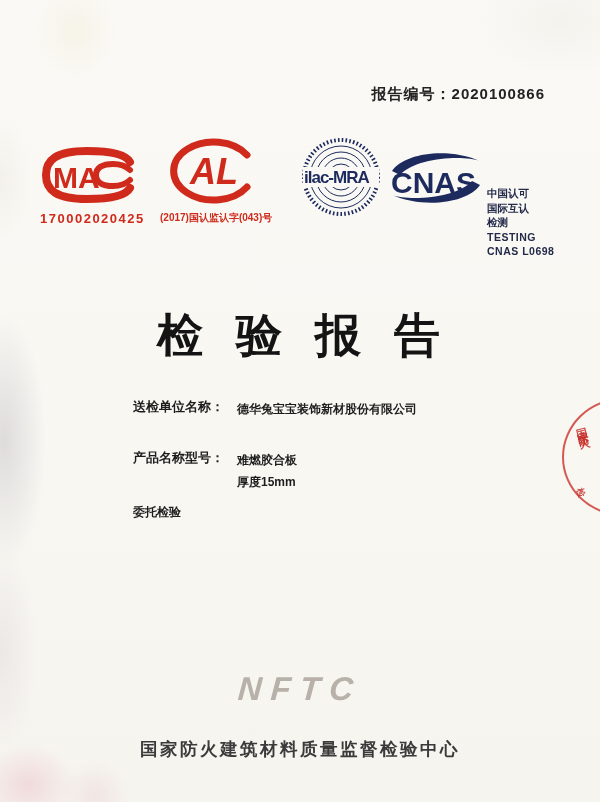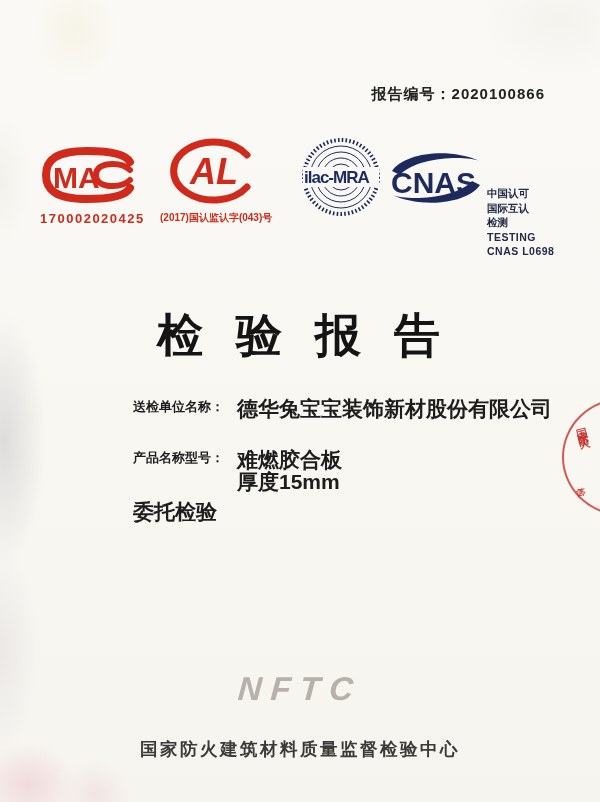--- a/index.html
+++ b/index.html
@@ -49,21 +49,21 @@
     display:inline-block; margin-left:30px;
     font-size:46px; font-weight:800; color:#141414; letter-spacing:33px;
     font-family:"Liberation Sans","DejaVu Sans",sans-serif;
   }
 
   
   .fields { top:398px; left:133px; width:420px; }
   .field-row { display:flex; margin-bottom:29px; }
   .field-row.tight { margin-bottom:8px; }
   .field-label { width:104px; min-width:104px; font-size:13px; font-weight:700; color:#1d1d1d; white-space:nowrap; }
-  .field-value { font-size:21px; font-weight:700; color:#1d1d1d; line-height:22px; }
+  .field-value { font-size:12px; font-weight:700; color:#1d1d1d; line-height:22px; }
   .field-value .line2 { display:block; }
 
   
   .nftc {
     top:670px; left:0; width:600px; text-align:center;
     font-size:33px; font-weight:800; font-style:italic;
     letter-spacing:9px; color:#b7b1aa; transform:skewX(-4deg);
   }
   .org {
     top:737px; left:0; width:600px; text-align:center;

